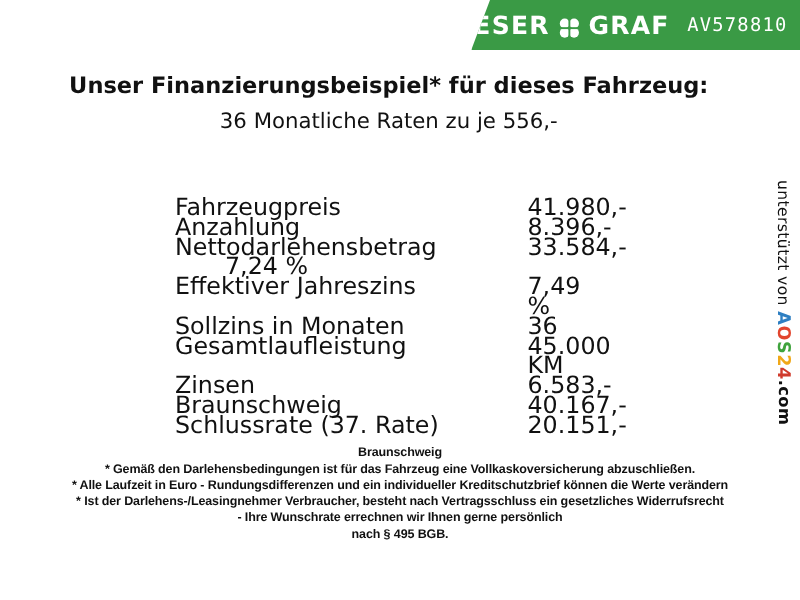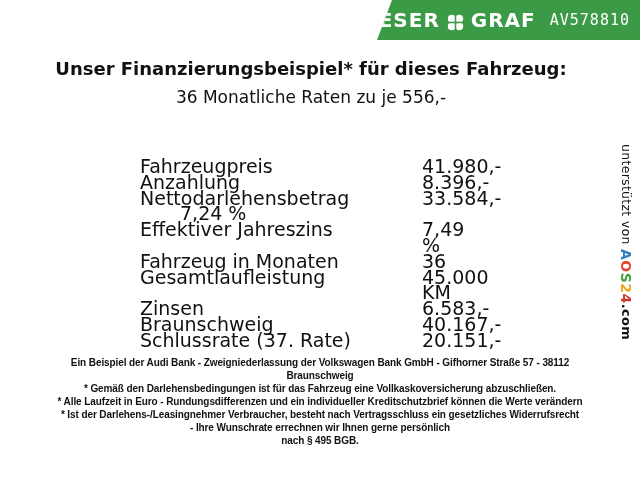--- a/index.html
+++ b/index.html
@@ -93,21 +93,21 @@
       <div class="fvalue">33.584,-</div>
     </div>
     <div class="frow">
       <div class="fvalue">7,24 %</div>
     </div>
     <div class="frow">
       <div class="flabel">Effektiver Jahreszins</div>
       <div class="fvalue">7,49 %</div>
     </div>
     <div class="frow">
-      <div class="flabel">Fahrzeug in Monaten</div>
+      <div class="flabel">Sollzins in Monaten</div>
       <div class="fvalue">36</div>
     </div>
     <div class="frow">
       <div class="flabel">Gesamtlaufleistung</div>
       <div class="fvalue">45.000 KM</div>
     </div>
     <div class="frow">
       <div class="flabel">Zinsen</div>
       <div class="fvalue">6.583,-</div>
     </div>
@@ -119,20 +119,19 @@
       <div class="flabel">Schlussrate (37. Rate)</div>
       <div class="fvalue">20.151,-</div>
     </div>
   </div>
 
 <div class="vertical">
   <span>unterstützt von </span><span class="logo-letters"><span style="color: rgb(46, 127, 194);">A</span><span style="color: rgb(226, 69, 46);">O</span><span style="color: rgb(63, 163, 60);">S</span><span style="color: rgb(240, 168, 24);">2</span><span style="color: rgb(208, 58, 44);">4</span></span><span class="logo-suffix">.com</span>
 </div>
 
 <div class="footnotes">
-    <div class="footnote-line">Ein Beispiel der Audi Bank - Zweigniederlassung der Volkswagen Bank GmbH - Gifhorner Straße 57 - 38112</div>
     <div class="footnote-line">Braunschweig</div>
     <div class="footnote-line">* Gemäß den Darlehensbedingungen ist für das Fahrzeug eine Vollkaskoversicherung abzuschließen.</div>
     <div class="footnote-line">* Alle Laufzeit in Euro - Rundungsdifferenzen und ein individueller Kreditschutzbrief können die Werte verändern</div>
     <div class="footnote-line">* Ist der Darlehens-/Leasingnehmer Verbraucher, besteht nach Vertragsschluss ein gesetzliches Widerrufsrecht</div>
     <div class="footnote-line">- Ihre Wunschrate errechnen wir Ihnen gerne persönlich</div>
     <div class="footnote-line">nach § 495 BGB.</div>
   </div>
 
 </body></html>

